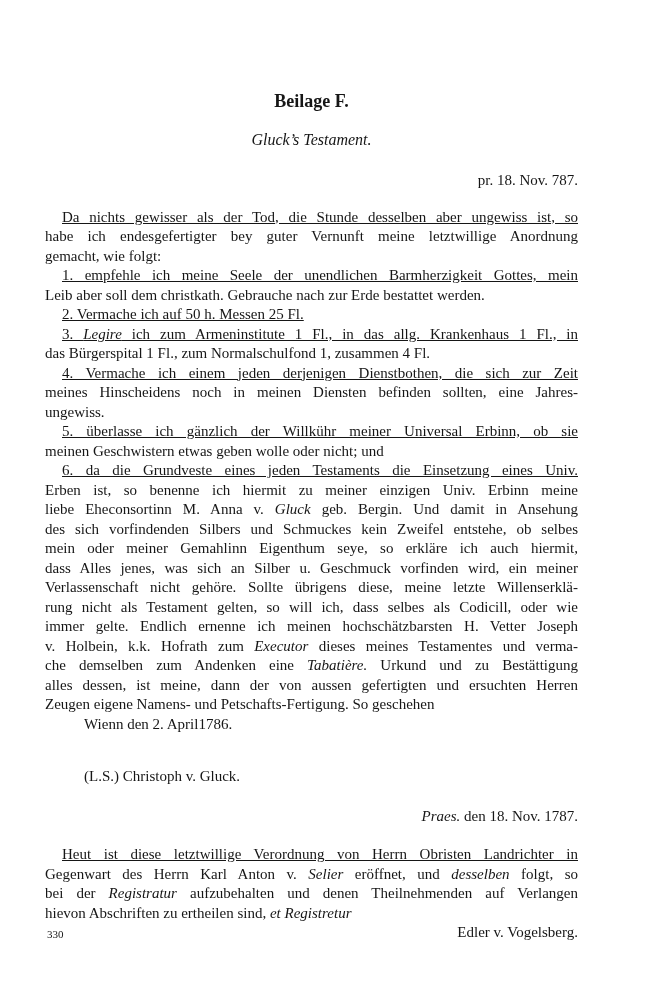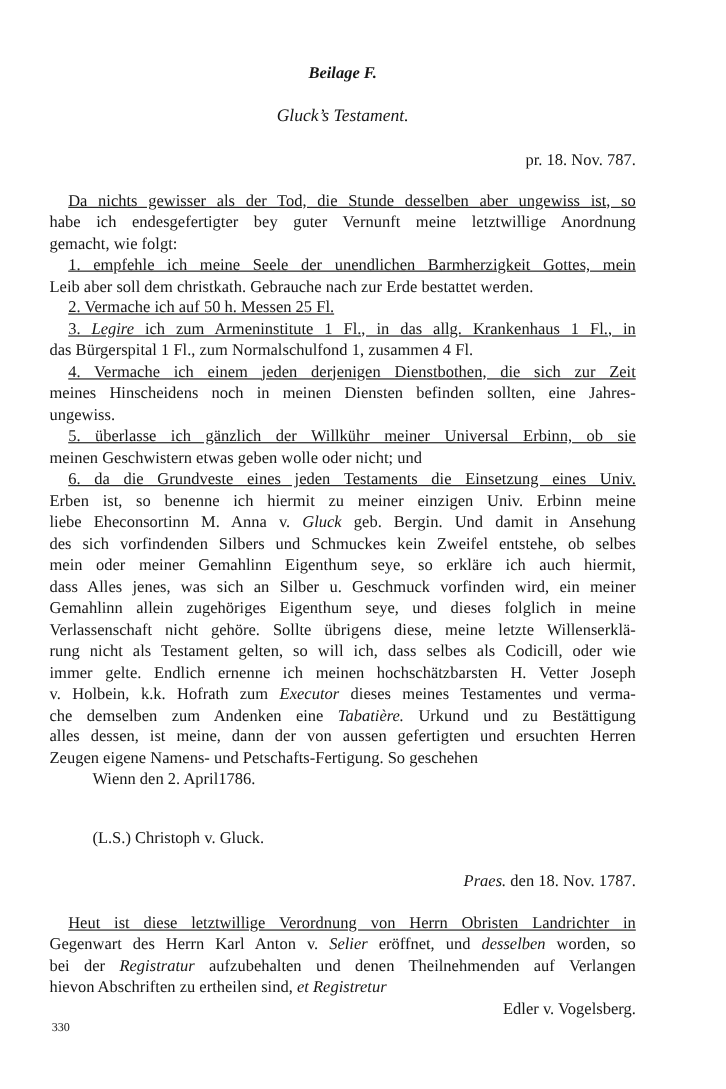--- a/index.html
+++ b/index.html
@@ -7,21 +7,21 @@
     position: relative;
     width: 660px; height: 990px;
     background: #ffffff;
     color: #161616;
     font-family: "Liberation Serif", serif;
     font-size: 15px;
     line-height: 19.5px;
     overflow: hidden;
   }
   .column { position: absolute; left: 45px; top: 0; width: 533px; }
-  .heading { margin-top: 58px; text-align: center; font-weight: bold; font-size: 15px; font-style: italic; }
+  .heading { margin-top: 92px; text-align: center; font-weight: bold; font-size: 18px; }
   .subheading { margin-top: 18px; text-align: center; font-style: italic; font-size: 16px; }
   .pr-date { margin-top: 22px; text-align: right; }
   .body-block { margin-top: 17px; }
   .line { text-align: justify; text-align-last: justify; }
   .line.ind { text-indent: 17px; text-decoration: underline; }
   .line.end { text-align-last: left; }
   .line.date { text-align-last: left; text-indent: 39px; }
   .it { font-style: italic; }
   .ls-line { margin-top: 33px; padding-left: 39px; }
   .praes-line { margin-top: 20px; text-align: right; }
@@ -50,34 +50,33 @@
         <div class="line"><span>meines Hinscheidens noch in meinen Diensten befinden sollten, eine Jahres-</span></div>
         <div class="line end"><span>ungewiss.</span></div>
         <div class="line ind"><span>5. überlasse ich gänzlich der Willkühr meiner Universal Erbinn, ob sie</span></div>
         <div class="line end"><span>meinen Geschwistern etwas geben wolle oder nicht; und</span></div>
         <div class="line ind"><span>6. da die Grundveste eines jeden Testaments die Einsetzung eines Univ.</span></div>
         <div class="line"><span>Erben ist, so benenne ich hiermit zu meiner einzigen Univ. Erbinn meine</span></div>
         <div class="line"><span>liebe Eheconsortinn M. Anna v. </span><span class="it">Gluck</span><span> geb. Bergin. Und damit in Ansehung</span></div>
         <div class="line"><span>des sich vorfindenden Silbers und Schmuckes kein Zweifel entstehe, ob selbes</span></div>
         <div class="line"><span>mein oder meiner Gemahlinn Eigenthum seye, so erkläre ich auch hiermit,</span></div>
         <div class="line"><span>dass Alles jenes, was sich an Silber u. Geschmuck vorfinden wird, ein meiner</span></div>
-        <div class="line"><span>Gemahlinn allein zugehöriges Eigenthum seye, und dieses folglich in meine</span></div>
         <div class="line"><span>Verlassenschaft nicht gehöre. Sollte übrigens diese, meine letzte Willenserklä-</span></div>
         <div class="line"><span>rung nicht als Testament gelten, so will ich, dass selbes als Codicill, oder wie</span></div>
         <div class="line"><span>immer gelte. Endlich ernenne ich meinen hochschätzbarsten H. Vetter Joseph</span></div>
         <div class="line"><span>v. Holbein, k.k. Hofrath zum </span><span class="it">Executor</span><span> dieses meines Testamentes und verma-</span></div>
         <div class="line"><span>che demselben zum Andenken eine </span><span class="it">Tabatière.</span><span> Urkund und zu Bestättigung</span></div>
         <div class="line"><span>alles dessen, ist meine, dann der von aussen gefertigten und ersuchten Herren</span></div>
         <div class="line end"><span>Zeugen eigene Namens- und Petschafts-Fertigung. So geschehen</span></div>
         <div class="line date"><span>Wienn den 2. April1786.</span></div>
       </div>
     <div class="ls-line">(L.S.) Christoph v. Gluck.</div>
     <div class="praes-line" id="praes-line"><span class="it">Praes.</span><span> den 18. Nov. 1787.</span></div>
     <div class="body-block publication" id="publication-lines">
         <div class="line ind"><span>Heut ist diese letztwillige Verordnung von Herrn Obristen Landrichter in</span></div>
-        <div class="line"><span>Gegenwart des Herrn Karl Anton v. </span><span class="it">Selier</span><span> eröffnet, und </span><span class="it">desselben</span><span> worden, so</span></div>
+        <div class="line"><span>Gegenwart des Herrn Karl Anton v. </span><span class="it">Selier</span><span> eröffnet, und </span><span class="it">desselben</span><span> folgt, so</span></div>
         <div class="line"><span>bei der </span><span class="it">Registratur</span><span> aufzubehalten und denen Theilnehmenden auf Verlangen</span></div>
         <div class="line end"><span>hievon Abschriften zu ertheilen sind, </span><span class="it">et Registretur</span></div>
       </div>
     <div class="signoff">Edler v. Vogelsberg.</div>
   </div>
   <div class="folio">330</div>
 </div>
 
 </body></html>

